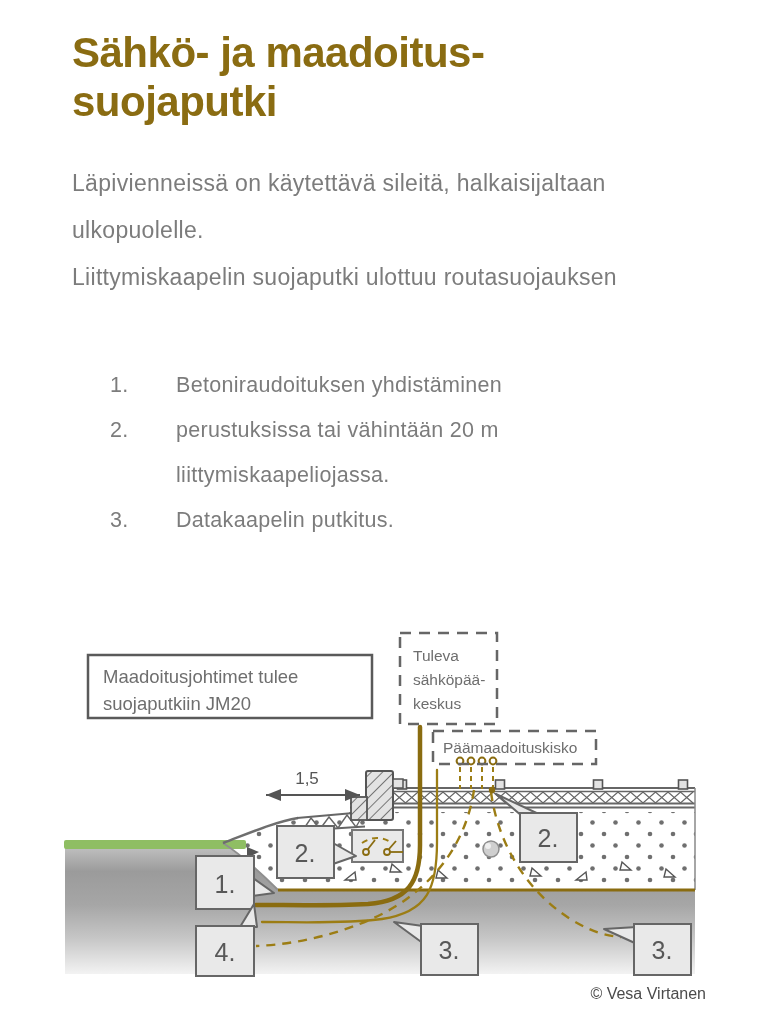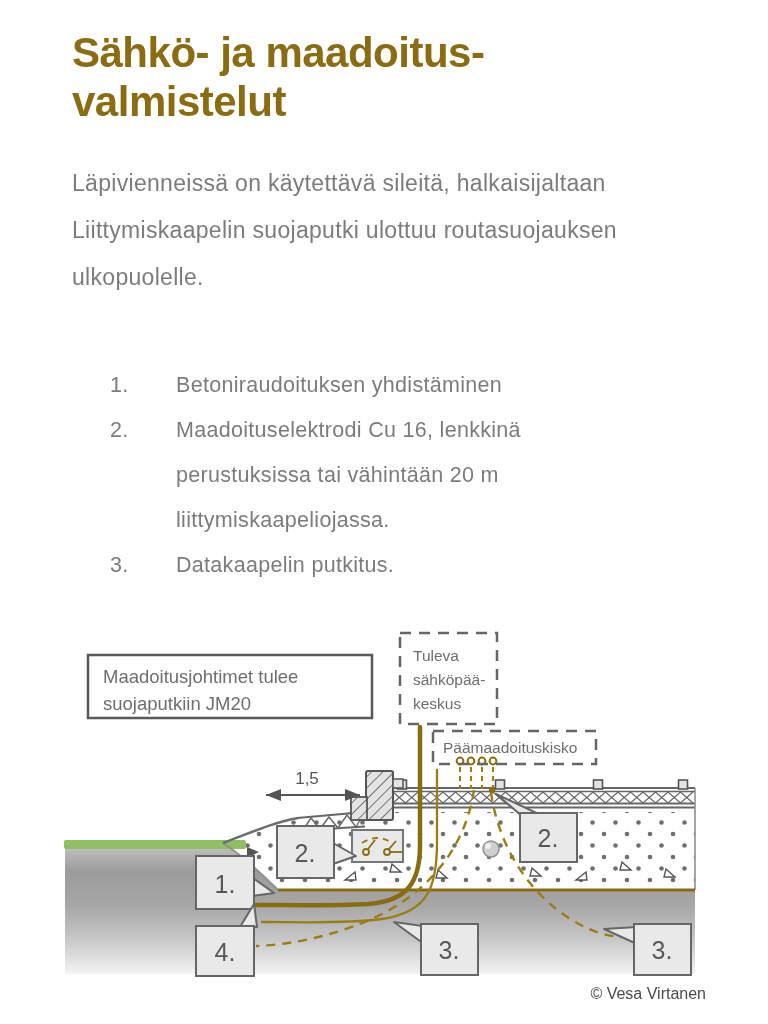--- a/index.html
+++ b/index.html
@@ -33,40 +33,39 @@
   .callout-num{font-size:25px;fill:#585858;text-anchor:middle;}
   .dim-label{font-size:17px;fill:#555555;text-anchor:middle;}
 </style>
 </head>
 <body>
 
 <div id="page">
 
   <div class="title">
     <div>Sähkö- ja maadoitus-</div>
-    <div>valmistelut</div>
+    <div>suojaputki</div>
   </div>
 
   <div class="para">
     <div>Läpivienneissä on käytettävä sileitä, halkaisijaltaan</div>
+    <div>ulkopuolelle.</div>
     <div>Liittymiskaapelin suojaputki ulottuu routasuojauksen</div>
-    <div>ulkopuolelle.</div>
   </div>
 
   <div class="list">
     <div class="list-item">
       <span class="num">1.</span>
       <span class="lines">
         <div>Betoniraudoituksen yhdistäminen</div>
       </span>
     </div>
     <div class="list-item">
       <span class="num">2.</span>
       <span class="lines">
-        <div>Maadoituselektrodi Cu 16, lenkkinä</div>
         <div>perustuksissa tai vähintään 20 m</div>
         <div>liittymiskaapeliojassa.</div>
       </span>
     </div>
     <div class="list-item">
       <span class="num">3.</span>
       <span class="lines">
         <div>Datakaapelin putkitus.</div>
       </span>
     </div>

